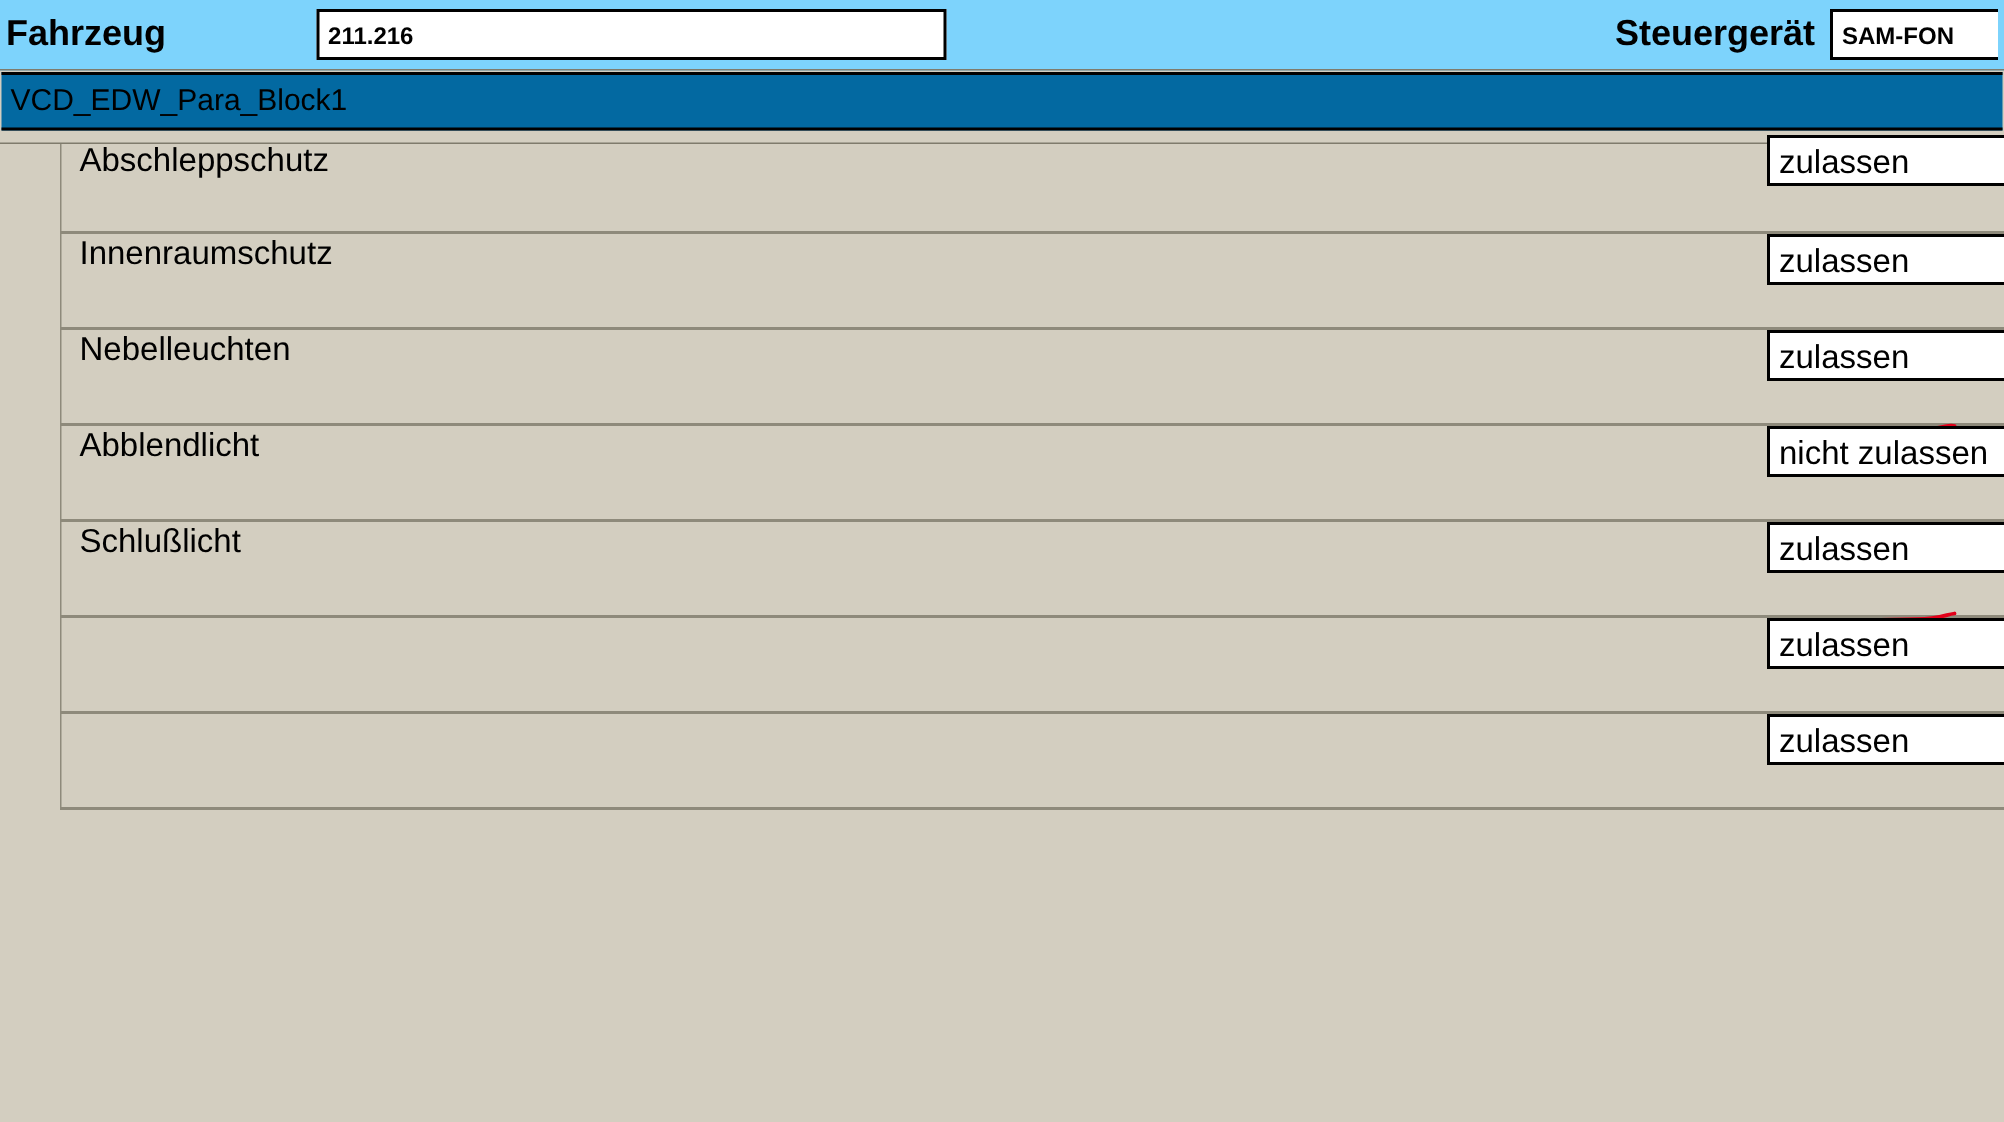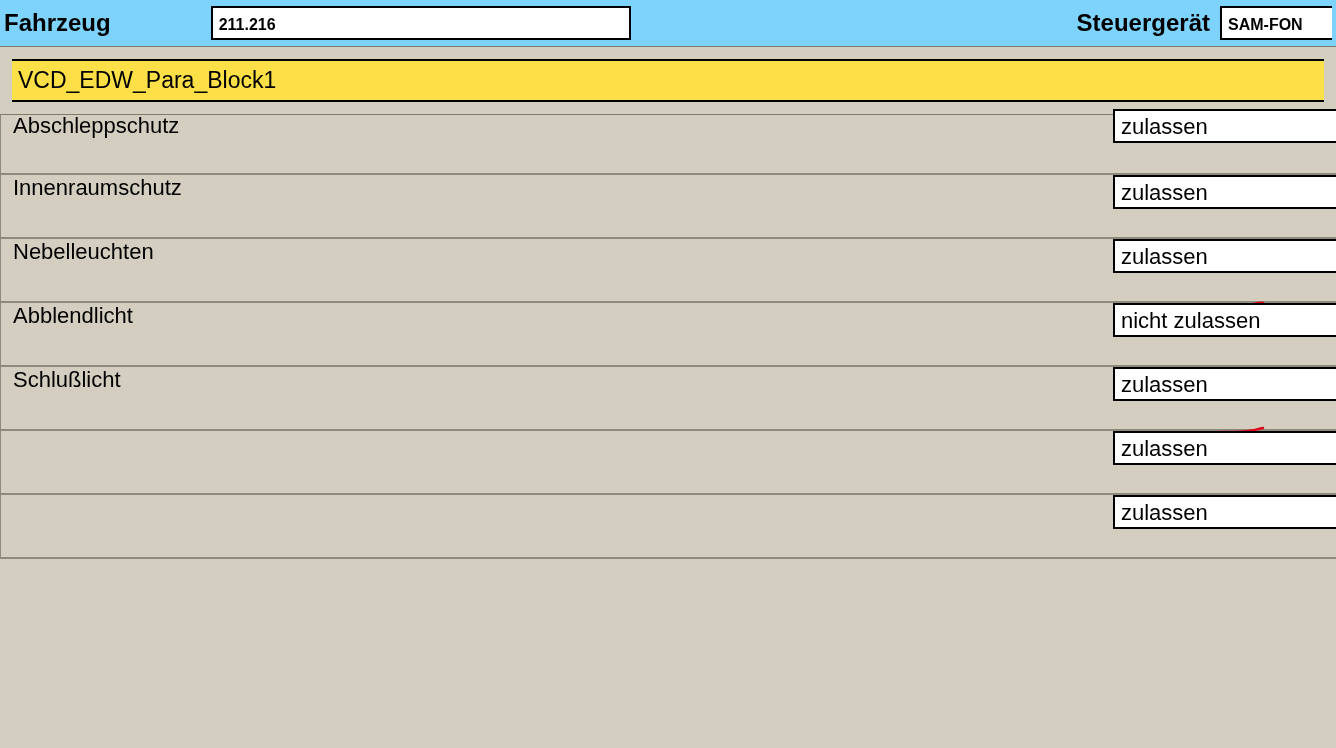--- a/index.html
+++ b/index.html
@@ -40,33 +40,34 @@
   .spacer { flex: 1 1 auto; }
   .steuergeraet-label {
     margin-right: 10px;
   }
   .steuergeraet-input {
     width: 112px;
     border-right: none;
   }
 
   .title-bar {
-    background: #fde047;
+    background: #0369a1;
     border: 2px solid #000;
     border-left: none;
     border-right: none;
-    margin: 12px;
+    margin: 1px;
     padding: 6px 6px;
-    font-size: 23px;
+    font-size: 20px;
     color: #000;
   }
 
   .param-list {
     margin-top: 8px;
     border-top: 1px solid #7f7b6c;
+    padding-left: 40px;
   }
   .param-row {
     position: relative;
     display: flex;
     align-items: flex-start;
     height: 64px;
     border-bottom: 2px solid #8e8a7b;
     border-left: 1px solid #8e8a7b;
     padding-left: 12px;
     box-sizing: border-box;
@@ -80,21 +81,21 @@
   .param-label {
     font-size: 22px;
     color: #000;
     flex: 0 0 auto;
   }
   .param-row:first-child .param-label {
     margin-top: -2px;
   }
   .param-value {
     position: absolute;
-    left: 1112px;
+    left: 1137px;
     right: 0;
     background: #ffffff;
     border: 2px solid #000;
     border-right: none;
     height: 34px;
     font-size: 22px;
     padding: 2px 6px;
     box-sizing: border-box;
     line-height: 28px;
   }

